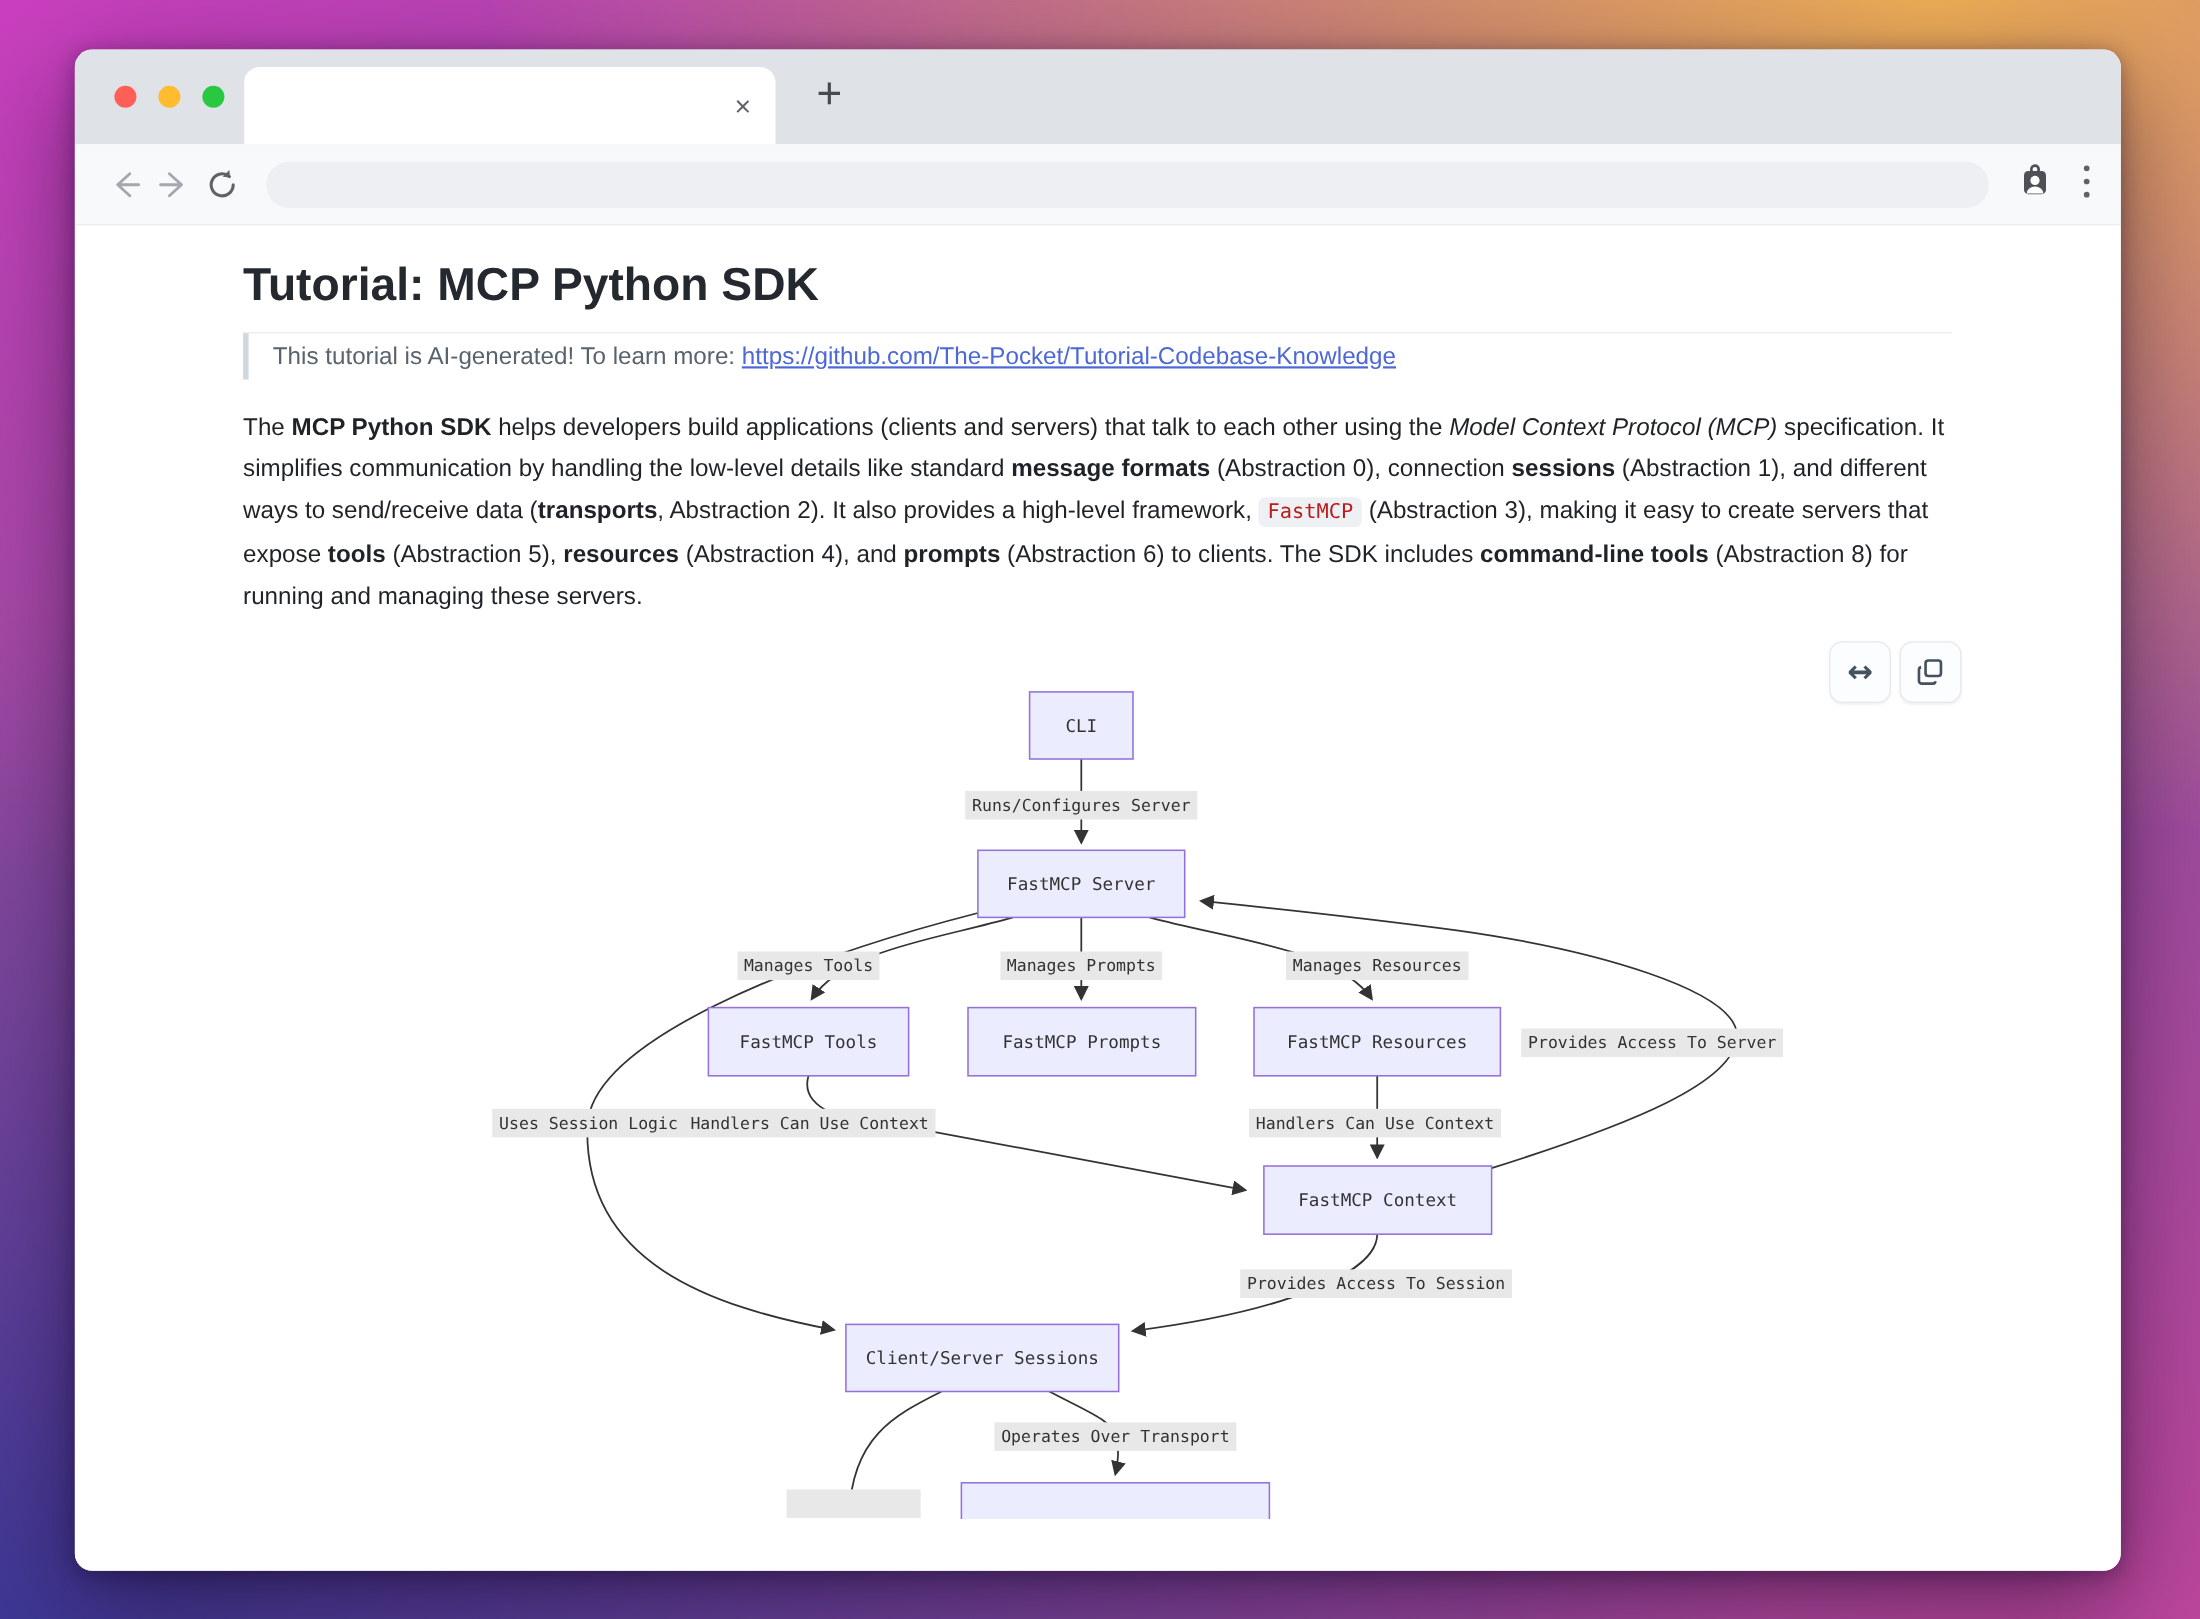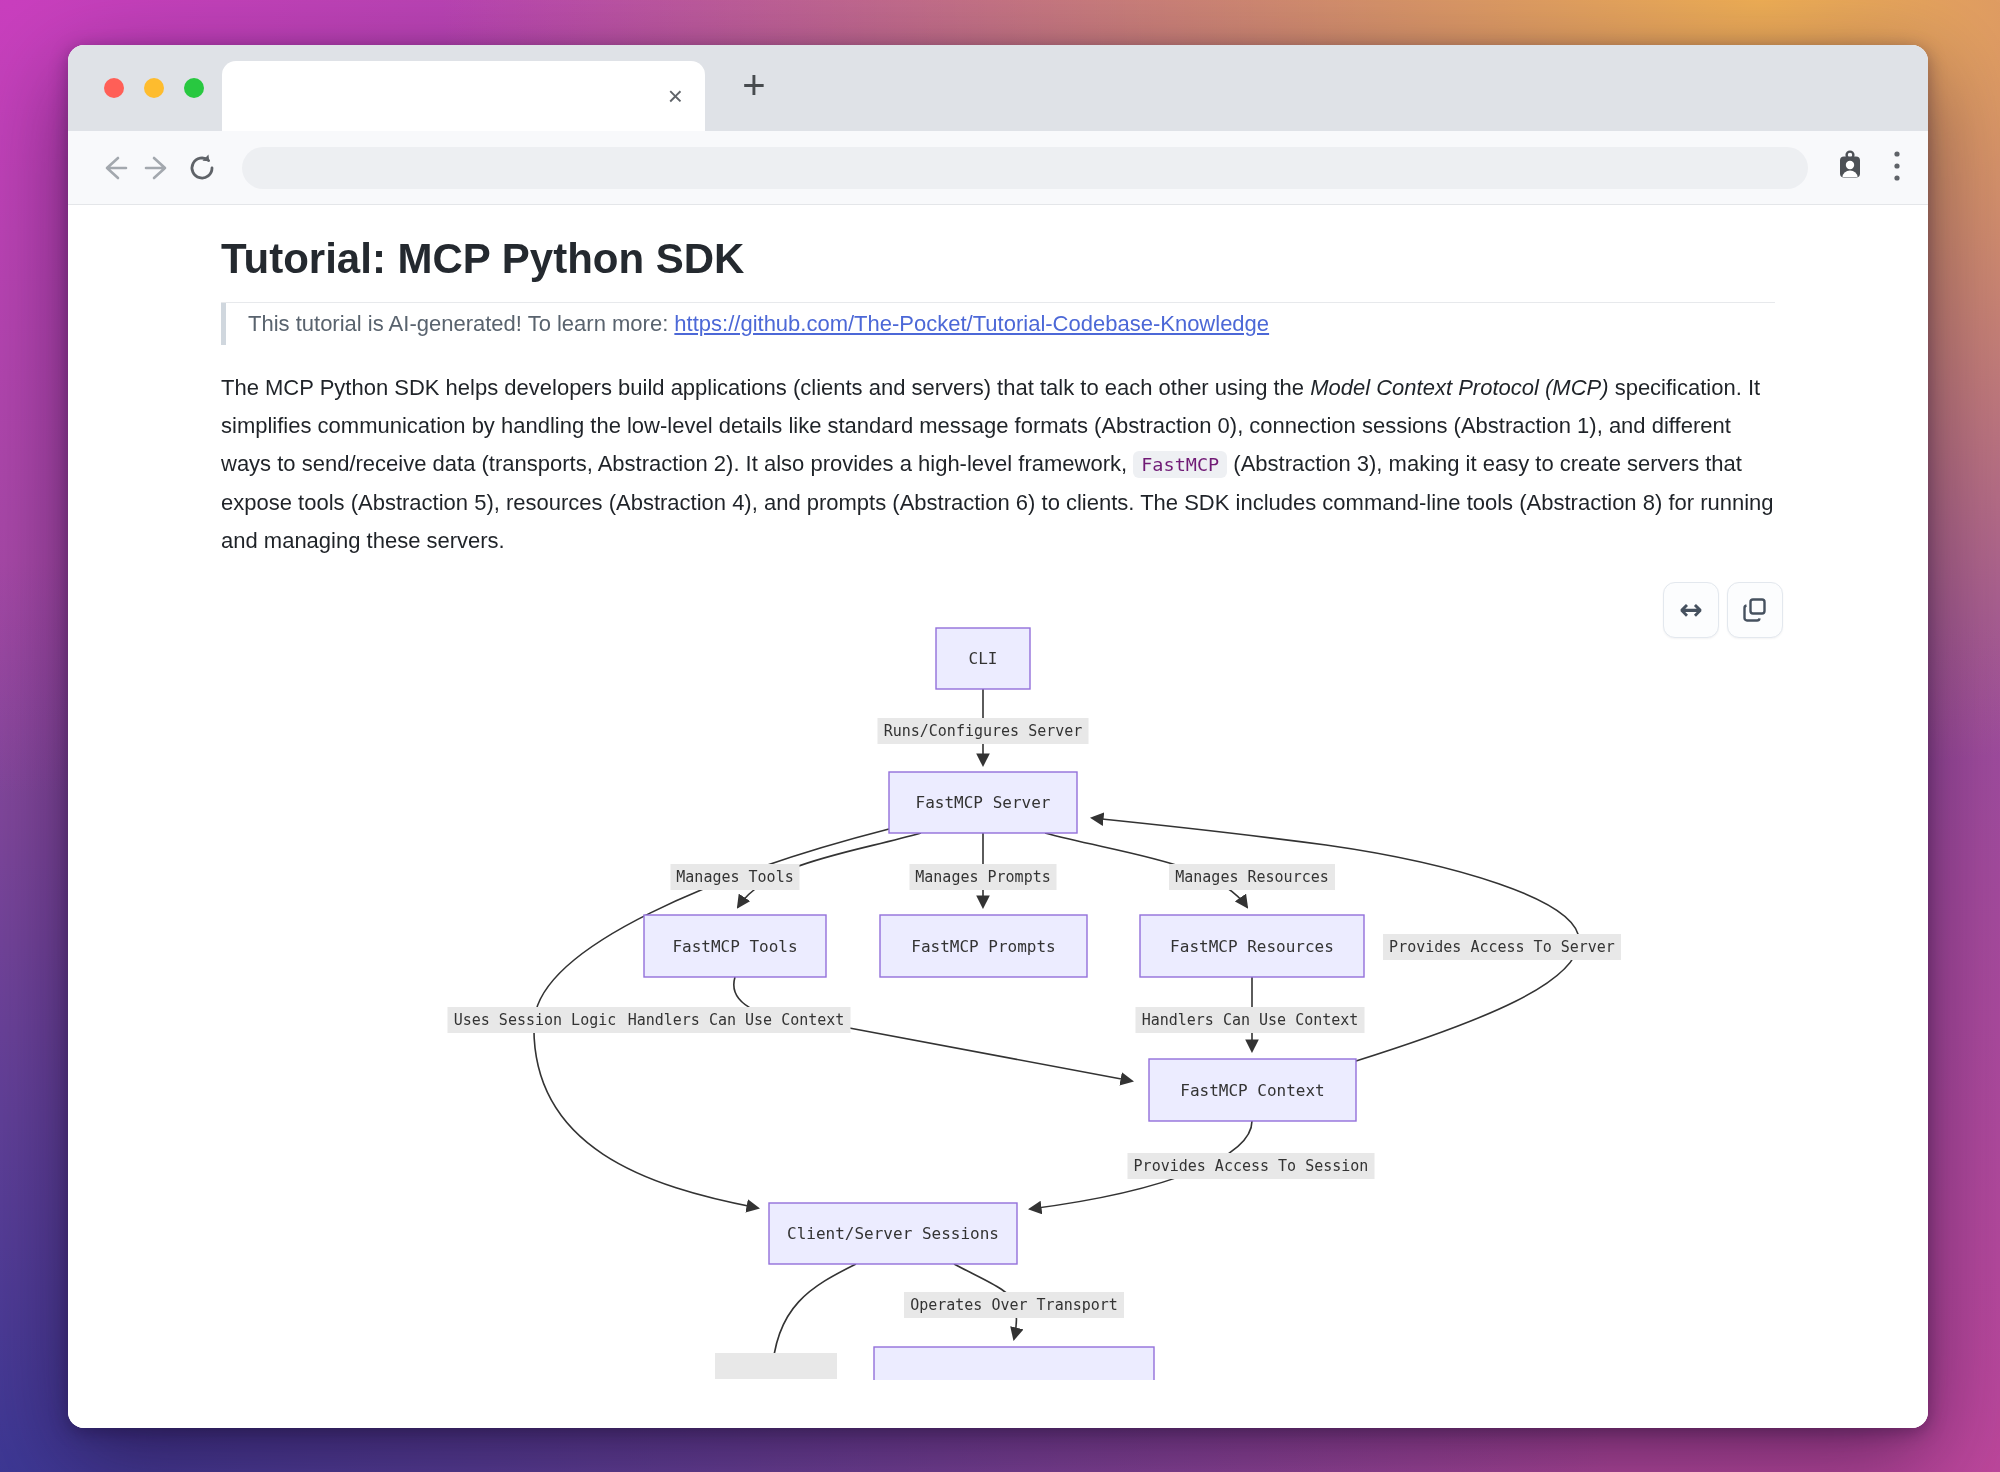--- a/index.html
+++ b/index.html
@@ -50,25 +50,25 @@
   .content { height:1223px; background:#fff; padding:10px 153px 12px; overflow:hidden; color:#1f2328; }
   h1.page-title {
     margin-top:18px; font-size:42px; line-height:1.25; font-weight:700; color:#24292f;
     padding-bottom:16px; border-bottom:1px solid #e7e9ec;
   }
   blockquote.note {
     padding:4px 0 4px 22px; border-left:5px solid #d0d7de;
     color:#59636e; font-size:22px; line-height:34px;
   }
   p.intro { margin-top:24px; font-size:22px; line-height:38px; color:#1f2328; }
-  p.intro strong, p.source strong { font-weight:400;text-align:right; }
+  p.intro strong, p.source strong { font-weight:700;text-align:right; }
   p.intro em { font-style:italic; }
   p.intro code {
     font-family:"DejaVu Sans Mono", monospace; font-size:18.5px;
-    background:#eef0f3; padding:3px 8px; border-radius:6px; color:#701a75;
+    background:#eef0f3; padding:3px 8px; border-radius:6px; color:#b91c1c;
   }
   p.source { margin-top:26px; font-size:22px; line-height:34px; }
   a.lnk { color:#4c68d7; text-decoration:underline; }
   
   .diagram-wrap { position:relative; margin-top:30px; height:790px; }
   .diagram-controls { position:absolute; top:-8px; right:-8px; display:flex; gap:8px; }
   .diag-btn {
     width:56px; height:56px; border-radius:12px; background:#fcfdfe;
     border:1px solid #e3e8ee; display:flex; align-items:center; justify-content:center;
     color:#46515f; box-shadow:0 1px 2px rgba(16,24,40,.05); cursor:pointer;

